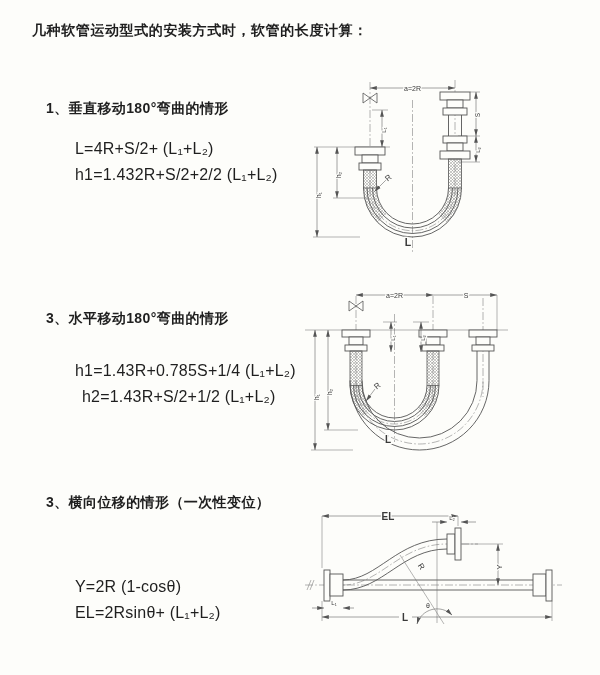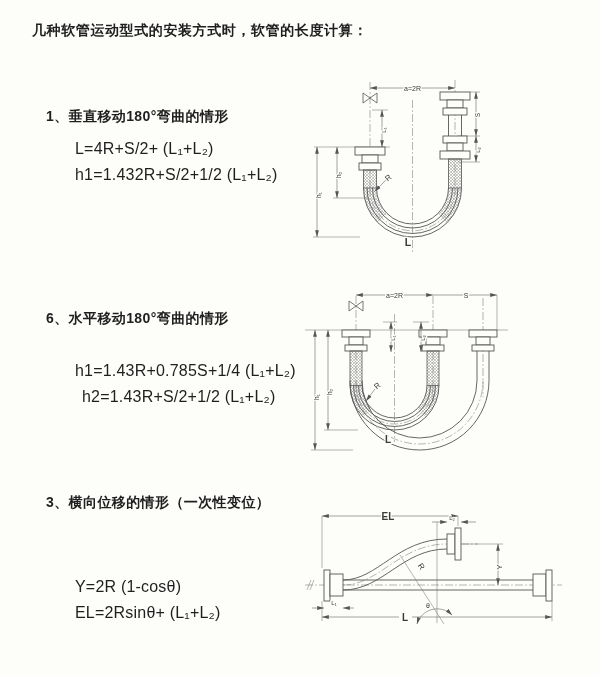--- a/index.html
+++ b/index.html
@@ -22,23 +22,23 @@
   .plate{fill:#fdfdfa;stroke:#555;stroke-width:.9;}
   .braid{stroke:#555;stroke-width:.8;}
 </style>
 </head>
 <body>
 
 <div class="page">
 
   <div class="title">几种软管运动型式的安装方式时，软管的长度计算：</div>
 
-  <div class="heading" style="left:46px;top:108px;">1、垂直移动180°弯曲的情形</div>
+  <div class="heading" style="left:46px;top:100px;">1、垂直移动180°弯曲的情形</div>
   <div class="formula" style="left:75px;top:140px;">L=4R+S/2+ (L₁+L₂)</div>
-  <div class="formula" style="left:75px;top:166px;">h1=1.432R+S/2+1/2 (L₁+L₂)</div>
+  <div class="formula" style="left:75px;top:166px;">h1=1.432R+S/2+2/2 (L₁+L₂)</div>
 
   <svg style="left:310px;top:70px;" width="212" height="190" viewBox="0 0 212 190">
     <defs>
       <marker id="m1" markerWidth="7" markerHeight="5" refX="6.8" refY="2.5" orient="auto-start-reverse" markerUnits="userSpaceOnUse">
         <path d="M7,2.5 L0,0.6 L0,4.4 Z" fill="#555"></path>
       </marker>
       <pattern id="x1" width="3" height="3" patternUnits="userSpaceOnUse">
         <path d="M0,0L3,3M3,0L0,3" stroke="#8a8a8a" stroke-width="0.45" fill="none"></path>
       </pattern>
     </defs>
@@ -121,21 +121,21 @@
     </g>
 
     <g>
       <path class="dim" d="M76,110 L64.5,121.5" marker-end="url(#m1)"></path>
       <text class="svglbl" x="80" y="110" font-size="8" text-anchor="middle" transform="rotate(-40 80 110)">R</text>
     </g>
 
     <text class="svglbl" x="98" y="176" font-size="10.5" font-weight="bold" text-anchor="middle">L</text>
   </svg>
 
-  <div class="heading" style="left:46px;top:310px;">6、水平移动180°弯曲的情形</div>
+  <div class="heading" style="left:46px;top:310px;">3、水平移动180°弯曲的情形</div>
   <div class="formula" style="left:75px;top:362px;">h1=1.43R+0.785S+1/4 (L₁+L₂)</div>
   <div class="formula" style="left:82px;top:388px;">h2=1.43R+S/2+1/2 (L₁+L₂)</div>
 
   <svg style="left:303px;top:282px;" width="245" height="178" viewBox="0 0 245 178">
     <defs>
       <marker id="m2" markerWidth="7" markerHeight="5" refX="6.8" refY="2.5" orient="auto-start-reverse" markerUnits="userSpaceOnUse">
         <path d="M7,2.5 L0,0.6 L0,4.4 Z" fill="#555"></path>
       </marker>
       <pattern id="x2" width="3" height="3" patternUnits="userSpaceOnUse">
         <path d="M0,0L3,3M3,0L0,3" stroke="#8a8a8a" stroke-width="0.45" fill="none"></path>

